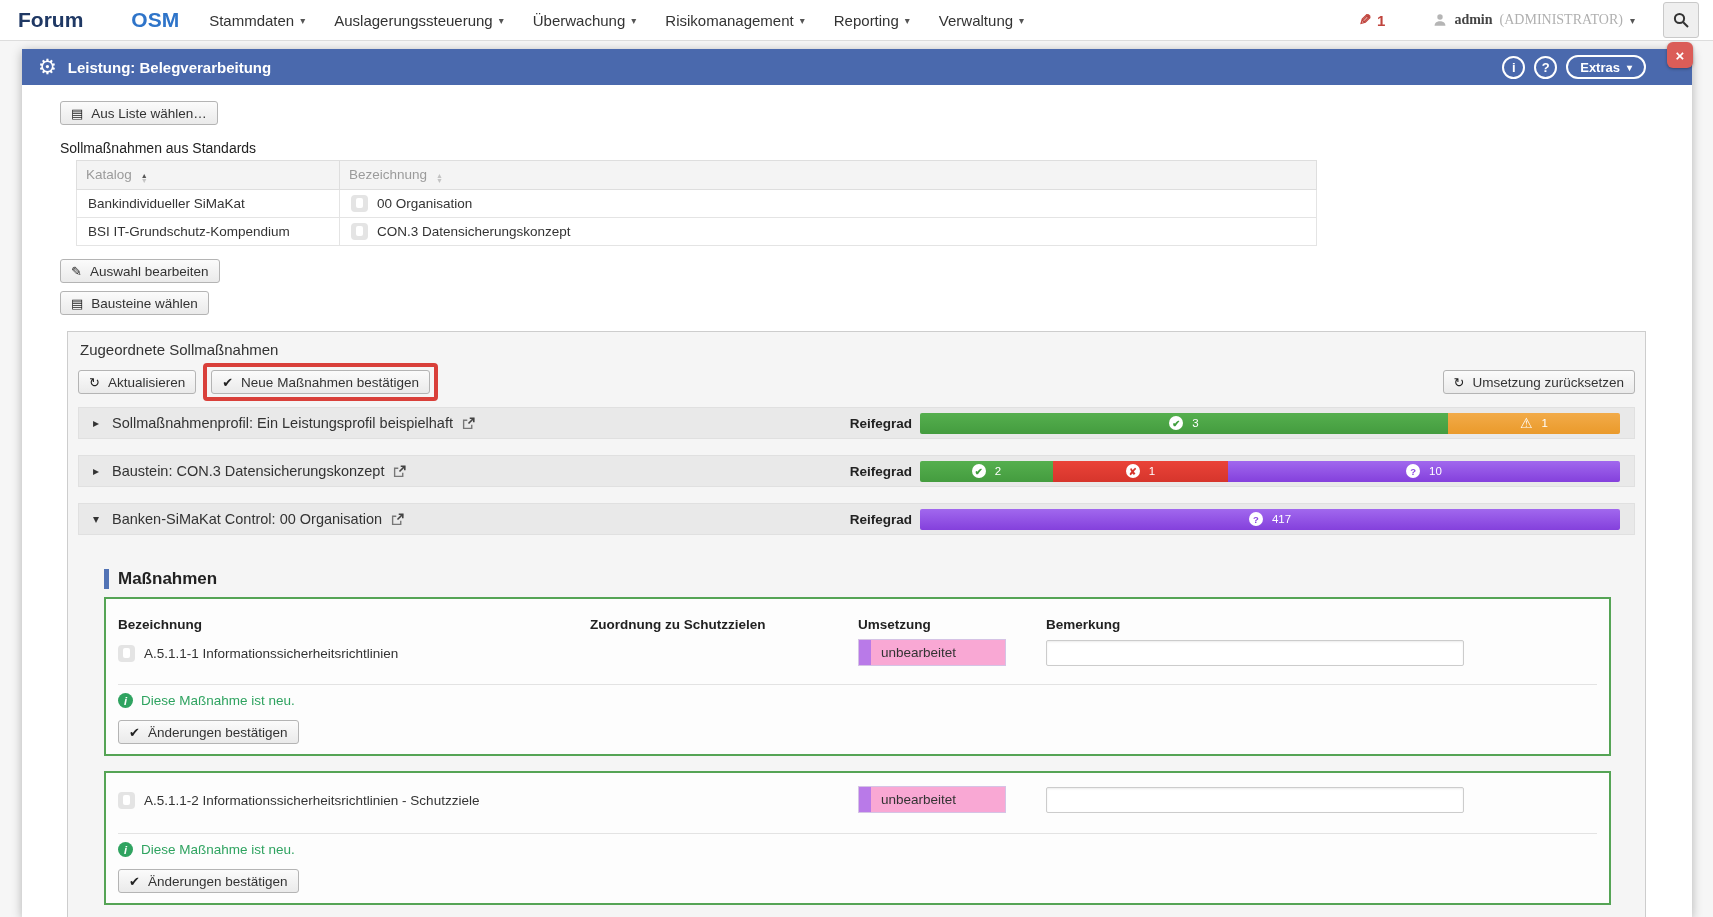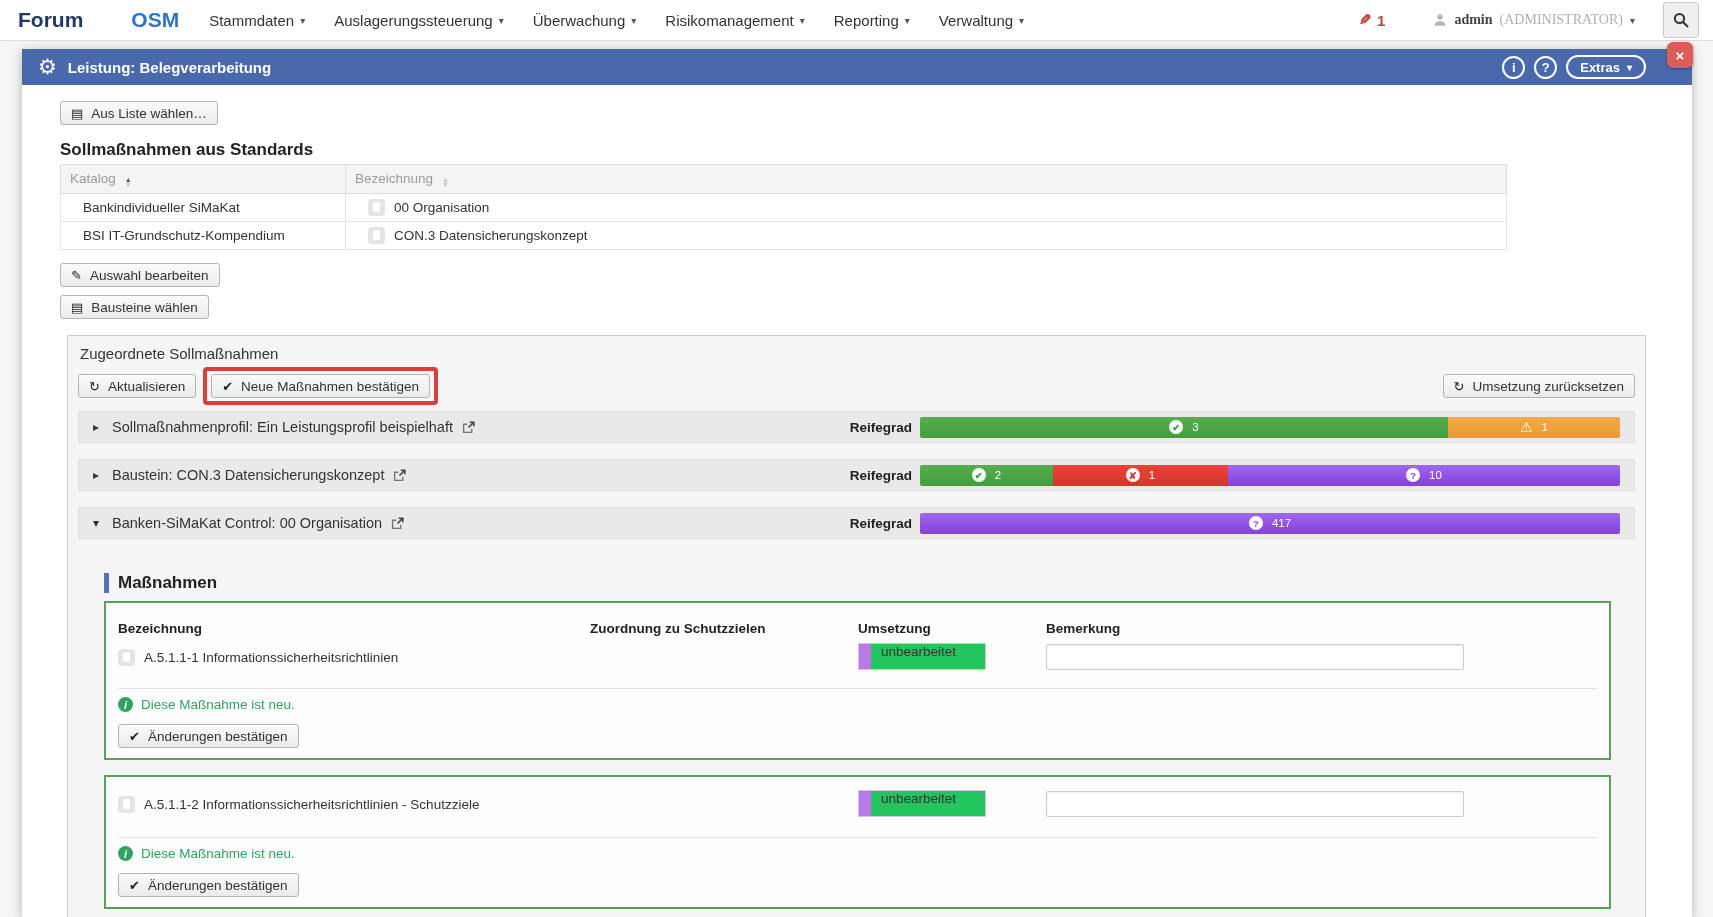--- a/index.html
+++ b/index.html
@@ -41,25 +41,25 @@
     border-radius:6px;color:#fff;font-weight:bold;font-size:15px;display:flex;align-items:center;
     justify-content:center;box-shadow:0 1px 3px rgba(0,0,0,.35);cursor:pointer;}
   .dlg-body{padding:10px 38px 0;}
   
   .btn{display:inline-flex;align-items:center;gap:8px;background:linear-gradient(#fbfbfb,#eaeaea);
     border:1px solid #b4b4b4;border-radius:3px;padding:0 10px;font-size:13.5px;color:#333;height:24px;
     box-sizing:border-box;cursor:pointer;white-space:nowrap;font-family:inherit;}
   .btn .ic{font-size:13px;color:#222;}
   .btn-row{margin-top:10px;}
   
-  .std-heading{font-size:17px;font-weight:bold;color:#222;margin:15px 0 4px;}
-  .std-table{border-collapse:collapse;width:1447px;font-size:13.5px;background:#fff;}
+  .std-heading{font-size:14px;font-weight:normal;color:#222;margin:15px 0 4px;}
+  .std-table{border-collapse:collapse;width:1241px;font-size:13.5px;background:#fff;margin-left:16px;}
   .std-table th{background:#f4f4f4;color:#9b9b9b;font-weight:normal;text-align:left;
     padding:6px 9px;border:1px solid #dedede;}
-  .std-table td{padding:5px 22px;border:1px solid #e4e4e4;color:#333;}
+  .std-table td{padding:5px 11px;border:1px solid #e4e4e4;color:#333;}
   .std-table td:first-child,.std-table th:first-child{width:240px;}
   .sorts{display:inline-flex;flex-direction:column;margin-left:9px;vertical-align:1px;line-height:5px;}
   .sorts span{font-size:7px;color:#c4c4c4;}
   .sorts span.on{color:#555;}
   .cbx{width:17px;height:17px;border-radius:4px;background:#e4e4e4;display:inline-block;position:relative;
     vertical-align:-4px;margin-right:9px;cursor:pointer;}
   .cbx::after{content:"";position:absolute;left:5px;top:3px;width:7px;height:10px;background:#fff;border-radius:2px;}
   
   .section{margin:16px 0 0 7px;width:1579px;border:1px solid #cdcdcd;background:#f5f5f5;
     box-sizing:border-box;padding-bottom:24px;}
@@ -87,21 +87,21 @@
   
   .mass-h{margin:34px 0 8px 36px;border-left:5px solid #5273b5;padding-left:9px;font-size:17px;
     font-weight:bold;color:#222;}
   .mcard{margin:0 34px 15px 36px;border:2px solid #55a455;background:#fdfdfd;
     padding:18px 12px 10px;box-sizing:border-box;}
   .mcard.second{padding-top:13px;}
   .mgrid{display:grid;grid-template-columns:472px 268px 188px 1fr;align-items:center;}
   .mlabel{font-weight:bold;font-size:13.5px;color:#222;}
   .mlabels{margin-bottom:7px;}
   .mname{font-size:13.5px;color:#333;}
-  .usel{width:128px;height:27px;background:#22c55e;border:1px solid #d5c3e5;display:flex;align-items:flex-start;
+  .usel{width:148px;height:27px;background:#f9a8d4;border:1px solid #d5c3e5;display:flex;align-items:center;
     padding-left:22px;box-sizing:border-box;position:relative;font-size:13.5px;color:#333;cursor:pointer;}
   .usel::before{content:"";position:absolute;left:0;top:0;bottom:0;width:12px;background:#b97ae8;}
   .binput{width:418px;height:26px;border:1px solid #ccc;border-radius:2px;
     box-shadow:inset 0 1px 2px rgba(0,0,0,.08);font-size:13px;padding:0 6px;box-sizing:border-box;
     font-family:inherit;}
   .mdiv{border-top:1px solid #e3e3e3;margin-top:18px;}
   .mdiv2{margin-top:20px;}
   .note{display:flex;align-items:center;gap:8px;color:#2fa360;font-size:13.5px;margin-top:8px;}
   .info-badge{width:15px;height:15px;border-radius:50%;background:#2fa360;color:#fff;font-size:11px;
     font-weight:bold;display:inline-flex;align-items:center;justify-content:center;font-style:italic;}

